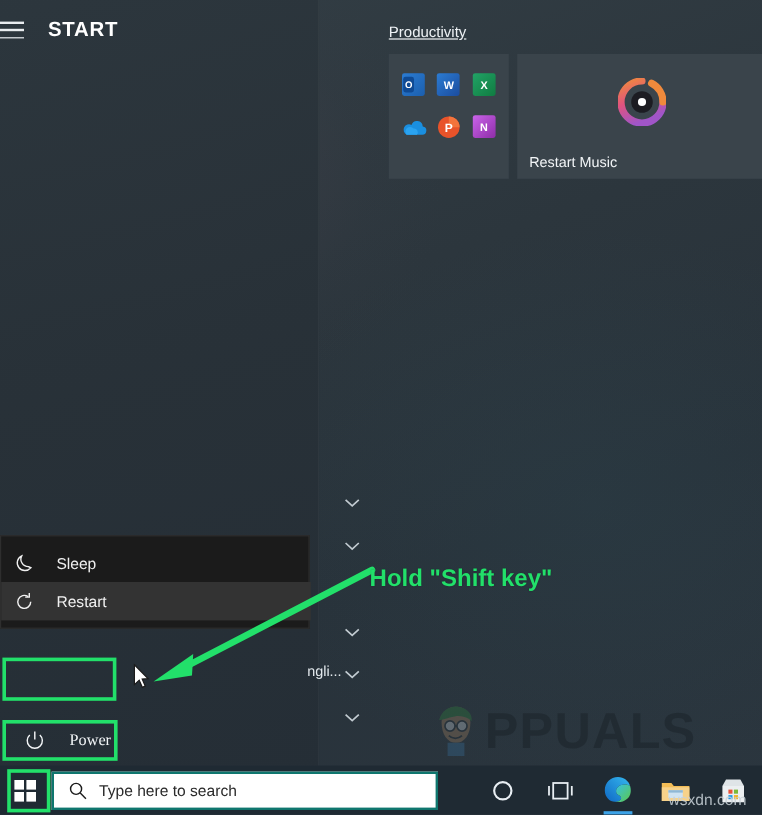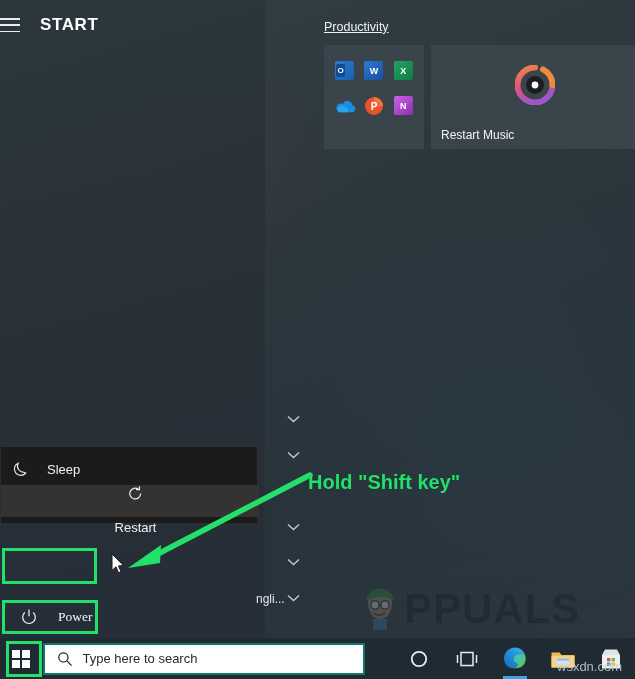--- a/index.html
+++ b/index.html
@@ -156,21 +156,20 @@
   }
   .power-item .pi-icon {
     width: 17px; height: 17px;
     display:flex; align-items:center; justify-content:center;
     color:#f0f0f0;
   }
   .power-item .pi-icon svg { width: 17px; height: 17px; display:block; }
   #power-item-restart {
     background: #333333;
     width: 258px;
-    flex-direction: column;
   }
 
   
   #restart-hover-band {
     position: absolute;
     left: 258px; top: 552px;
     width: 0px; height: 32px;
     background: #333333;
   }
 
@@ -195,21 +194,20 @@
     width: 13px; height: 8px;
     color: #c2cbd1;
   }
   .chevron svg { width: 13px; height: 8px; display:block; }
   #partial-text-engli {
     position: absolute;
     left: 256px; top: 552px;
     color: #e3e9ed;
     font-size: 12px;
     white-space: nowrap;
-    margin-top: 40px;
   }
 
   
   #mouse-cursor {
     position: absolute;
     left: 111px; top: 553px;
     width: 14px; height: 22px;
   }
 
   

